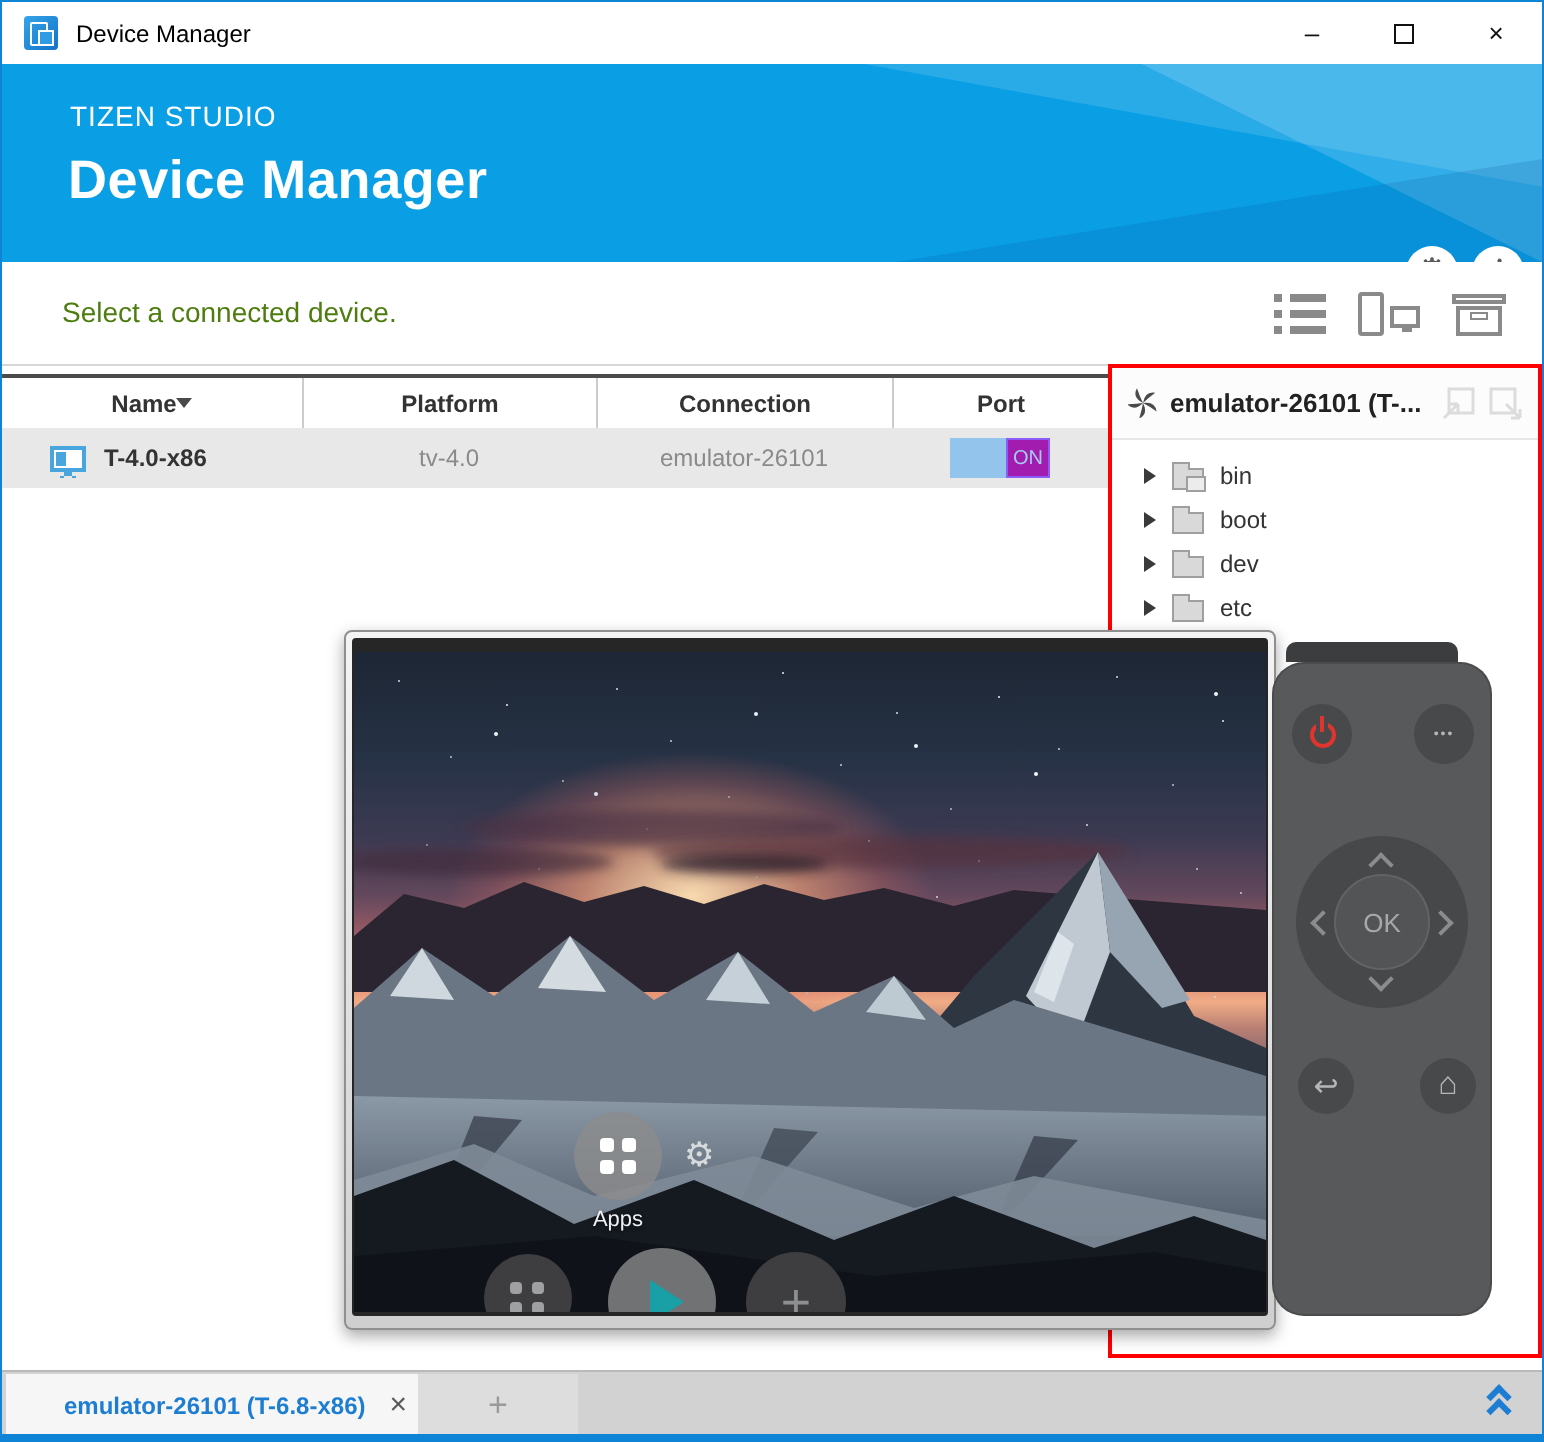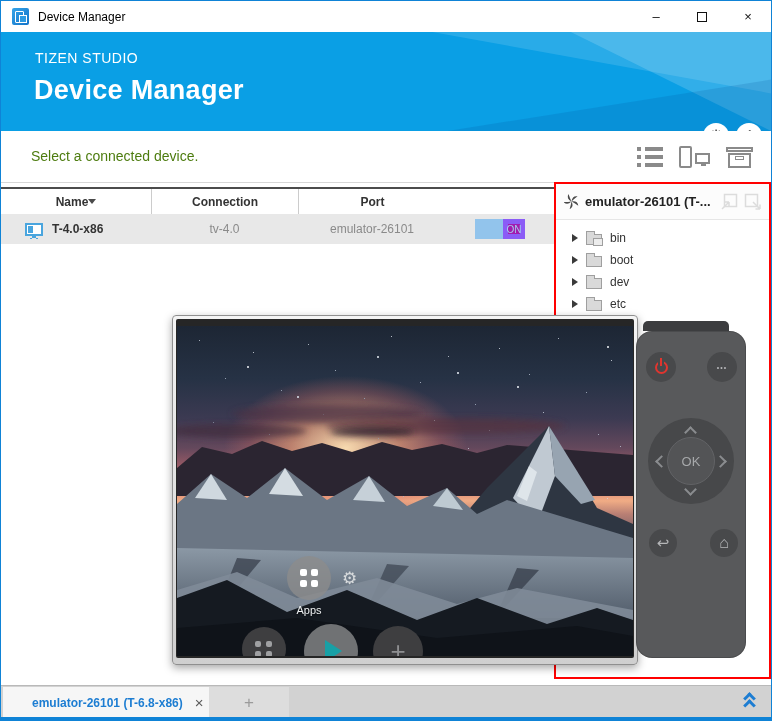--- a/index.html
+++ b/index.html
@@ -54,21 +54,21 @@
   .sort-down { width:0; height:0; border-left:4px solid transparent; border-right:4px solid transparent; border-top:5px solid #4a4a4a; }
   .trow { display:flex; height:30px; background:#e8e8e8; align-items:center; }
   .td { font-size:12px; color:#8a8a8a; text-align:center; }
   .td.name { width:150px; display:flex; align-items:center; text-align:left; padding-left:24px; gap:9px; color:#333; font-weight:bold; }
   .td:nth-child(2){width:147px;} .td:nth-child(3){width:148px;} .td:nth-child(4){width:108px; display:flex; justify-content:center;}
   .tv-icon { width:18px; height:13px; border:2px solid #49a5de; background:#fff; position:relative; flex:0 0 auto; }
   .tv-icon::before { content:''; position:absolute; left:1px; top:1px; width:5px; height:7px; background:#49a5de; }
   .tv-icon::after { content:''; position:absolute; left:5px; bottom:-4px; width:4px; height:3px; background:#49a5de; box-shadow:-3px 2px 0 -1px #49a5de, 3px 2px 0 -1px #49a5de; }
   .toggle { width:50px; height:20px; display:flex; }
   .toggle .track { width:28px; height:20px; background:#92c4ec; }
-  .toggle .knob { width:22px; height:20px; background:#a21caf; border:5px solid #8b5cf6; color:#a5cdf0; font-size:10px; display:flex; align-items:center; justify-content:center; }
+  .toggle .knob { width:22px; height:20px; background:#a21caf; border:1px solid #8b5cf6; color:#a5cdf0; font-size:10px; display:flex; align-items:center; justify-content:center; }
 
   
   .file-panel { position:absolute; left:553px; top:181px; width:217px; height:497px; border:2px solid #f00; background:#fff; }
   .fp-header { height:36px; display:flex; align-items:center; border-bottom:1px solid #e6e6e6; background:#fcfcfc; padding:0 6px 0 8px; }
   .fp-title { font-size:13px; font-weight:bold; color:#222; margin-left:6px; flex:1; white-space:nowrap; overflow:hidden; }
   .fp-btn { width:20px; height:20px; margin-left:4px; display:flex; align-items:center; justify-content:center; }
   .tree { padding-top:7px; }
   .tree-item { height:22px; display:flex; align-items:center; padding-left:16px; gap:8px; }
   .tri-right { width:0; height:0; border-top:4px solid transparent; border-bottom:4px solid transparent; border-left:6px solid #3a3a3a; }
   .folder { width:16px; height:11px; background:#d9d9d9; border:1px solid #9f9f9f; position:relative; margin-top:2px; }
@@ -182,20 +182,23 @@
         </span>
     </div>
   </div>
 
   <div class="dev-table">
     <div class="thead">
       <div class="th">
         <span>Name</span>
         <span class="sort-down"></span>
       </div>
+      <div class="th">
+          <span>Platform</span>
+        </div>
       <div class="th">
           <span>Connection</span>
         </div>
       <div class="th">
           <span>Port</span>
         </div>
     </div>
     <div class="trow">
       <div class="td name">
         <span class="tv-icon"></span>

